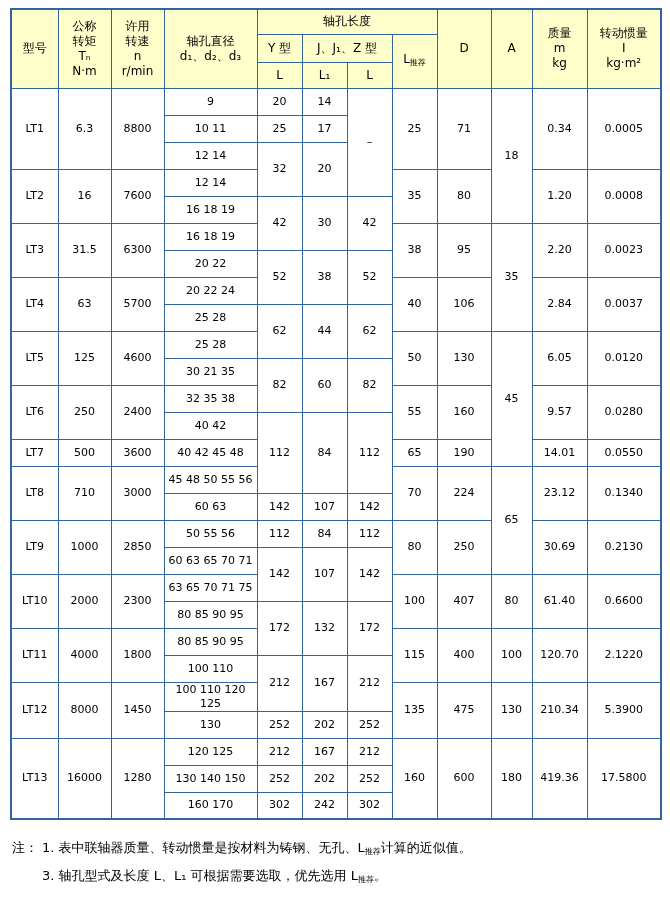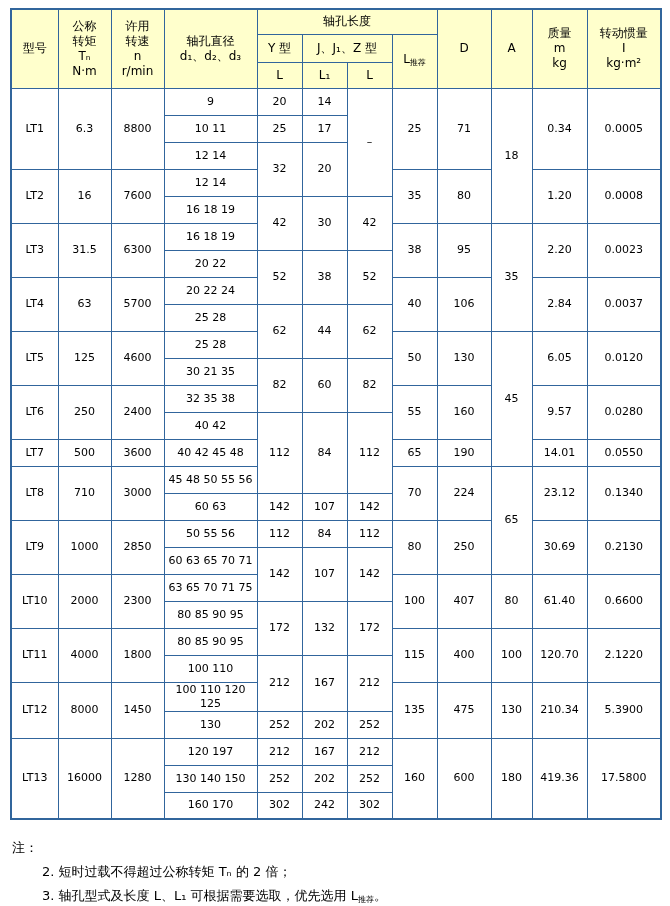--- a/index.html
+++ b/index.html
@@ -318,21 +318,21 @@
         <tr>
           <td>130</td>
           <td>252</td>
           <td>202</td>
           <td>252</td>
         </tr>
         <tr>
           <td rowspan="3">LT13</td>
           <td rowspan="3">16000</td>
           <td rowspan="3">1280</td>
-          <td>120 197</td>
+          <td>120 125</td>
           <td>212</td>
           <td>167</td>
           <td>212</td>
           <td rowspan="3">160</td>
           <td rowspan="3">600</td>
           <td rowspan="3">180</td>
           <td rowspan="3">419.36</td>
           <td rowspan="3">17.5800</td>
         </tr>
         <tr>
@@ -346,24 +346,21 @@
           <td>302</td>
           <td>242</td>
           <td>302</td>
         </tr>
       </tbody>
   </table>
 
   <div class="notes">
       <div class="note-line">
         <span class="note-label">注：</span>
-      </div>
-      <div class="note-line">
-        <span class="note-indent"></span>
-        <span class="note-text"><span>2. 短时过载不得超过公称转矩 Tₙ 的 2 倍；</span></span>
+        <span class="note-text"><span>1. 表中联轴器质量、转动惯量是按材料为铸钢、无孔、L</span><sub class="tiny">推荐</sub><span>计算的近似值。</span></span>
       </div>
       <div class="note-line">
         <span class="note-indent"></span>
         <span class="note-text"><span>3. 轴孔型式及长度 L、L₁ 可根据需要选取，优先选用 L</span><sub class="tiny">推荐</sub><span>。</span></span>
       </div>
     </div>
 
 </div>
 
 </body></html>

